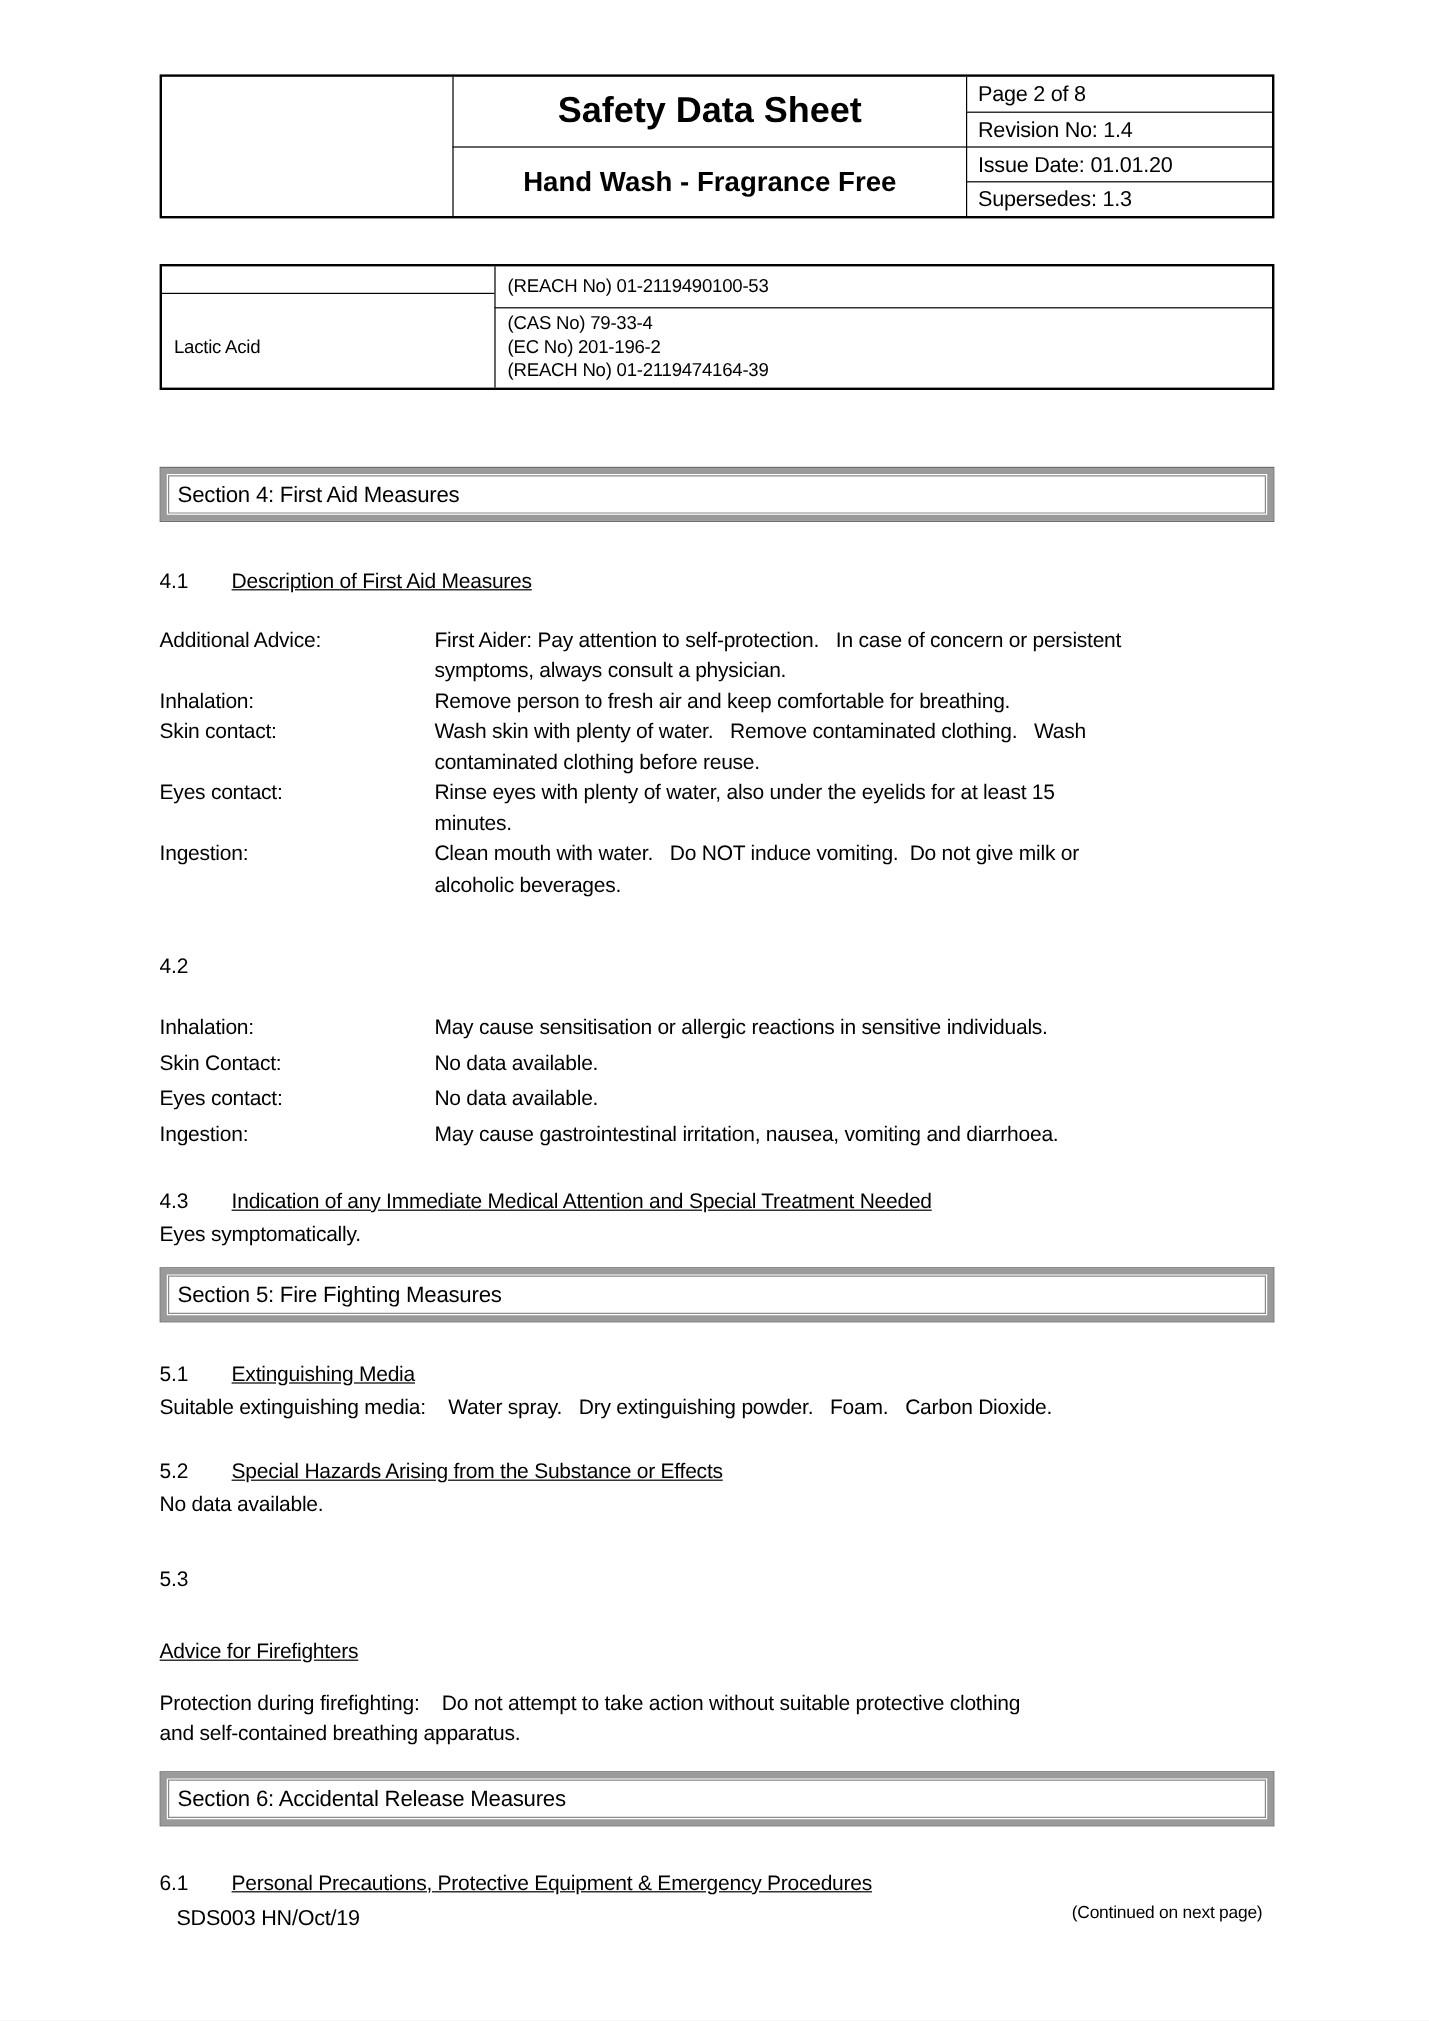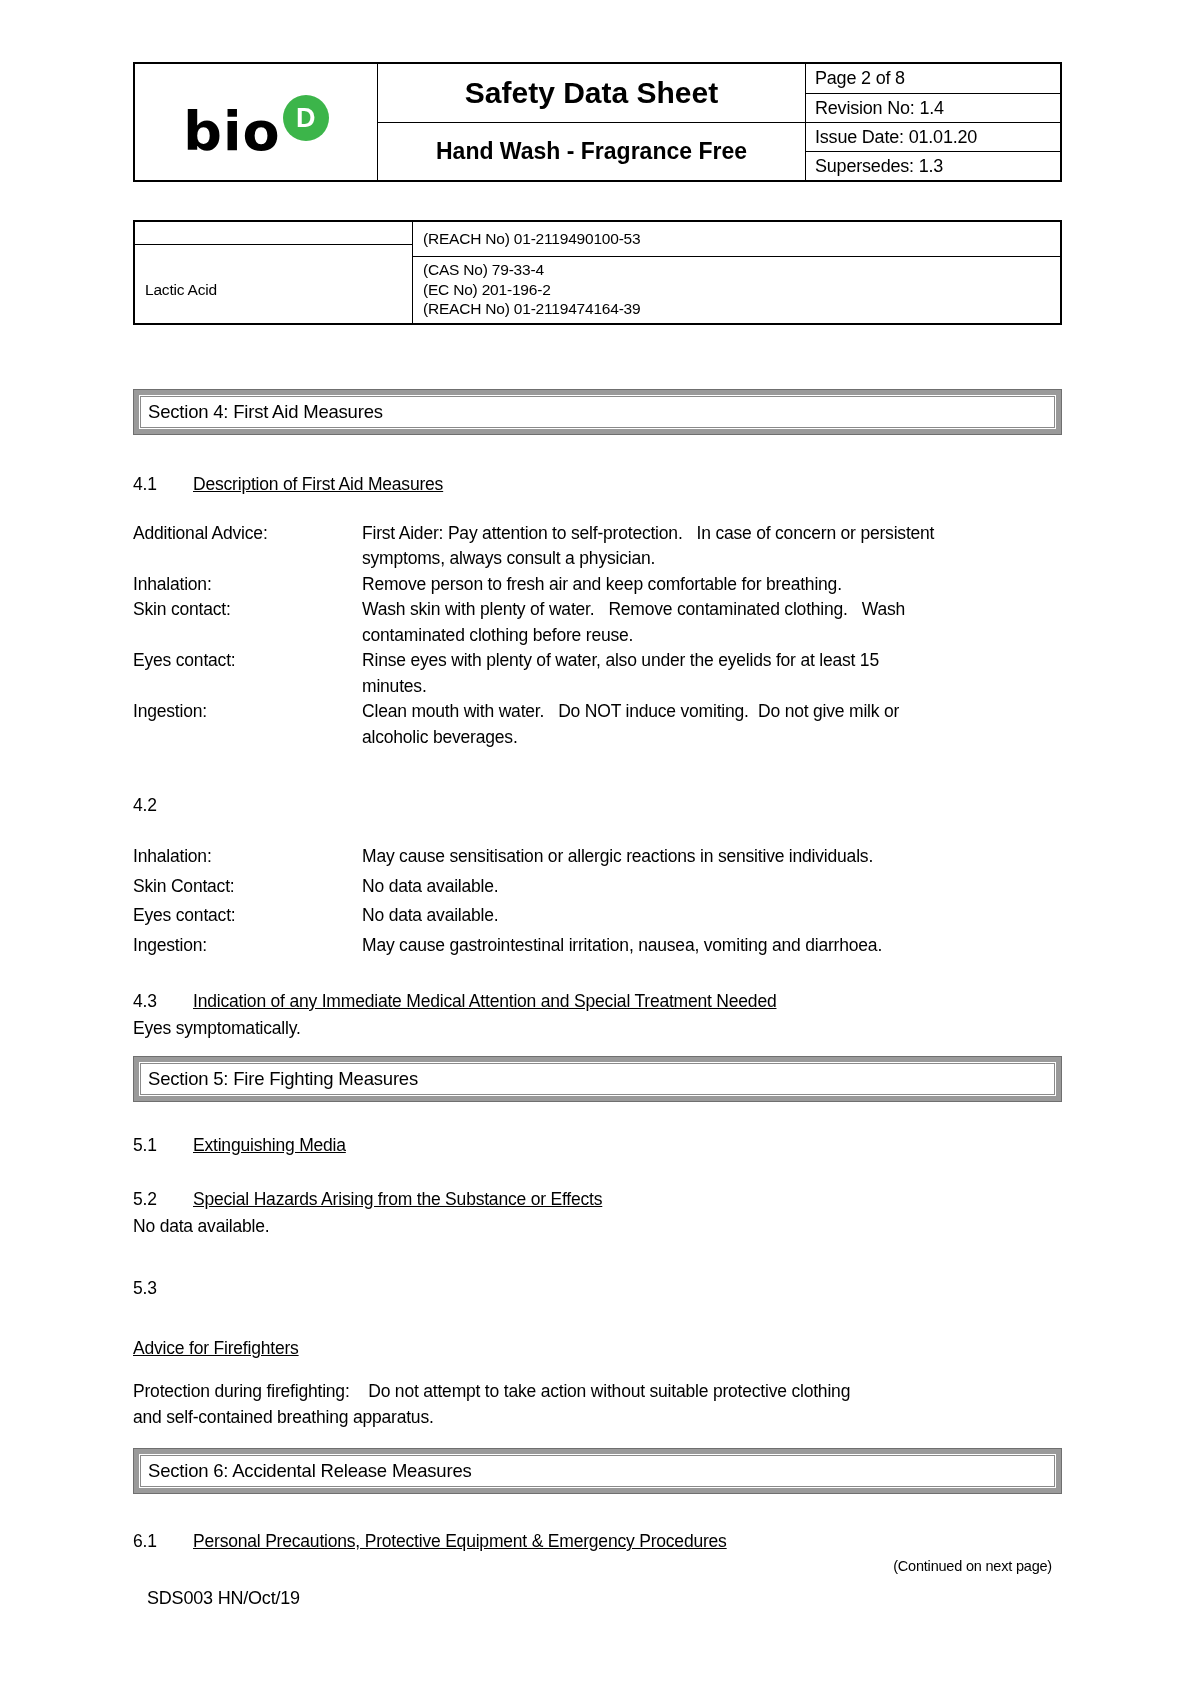--- a/index.html
+++ b/index.html
@@ -123,26 +123,20 @@
   .m-h61    { margin-top:34px; }
   .m-cont   { margin-top:4px; }
 </style>
 </head>
 <body>
 
 <div class="page">
   <div class="content">
 
     <div class="header-table">
-      <div class="logo-cell">
-        <div class="logo">
-          <span class="logo-text">bio</span>
-          <span class="logo-badge">D</span>
-        </div>
-      </div>
       <div class="title-cell">Safety Data Sheet</div>
       <div class="subtitle-cell">Hand Wash - Fragrance Free</div>
       <div class="meta-cell">Page 2 of 8</div>
       <div class="meta-cell">Revision No: 1.4</div>
       <div class="meta-cell">Issue Date: 01.01.20</div>
       <div class="meta-cell">Supersedes: 1.3</div>
     </div>
 
     <div class="chem-table">
       <div class="ct-cell ct-r1-left"></div>
@@ -217,20 +211,21 @@
       <span class="sub-title">Indication of any Immediate Medical Attention and Special Treatment Needed</span>
     </div>
     <div class="body-text m-treat">Eyes symptomatically.</div>
 
     <div class="section-box m-sec5">Section 5: Fire Fighting Measures</div>
 
     <div class="sub-heading m-h51">
       <span class="sub-num">5.1</span>
       <span class="sub-title">Extinguishing Media</span>
     </div>
+    <div class="body-text m-b51">Suitable extinguishing media:    Water spray.   Dry extinguishing powder.   Foam.   Carbon Dioxide.</div>
 
     <div class="sub-heading m-h52">
       <span class="sub-num">5.2</span>
       <span class="sub-title">Special Hazards Arising from the Substance or Effects</span>
     </div>
     <div class="body-text m-b52">No data available.</div>
 
     <div class="sub-heading m-h53">
       <span class="sub-num">5.3</span>
       <span class="sub-title">Advice for Firefighters</span>

